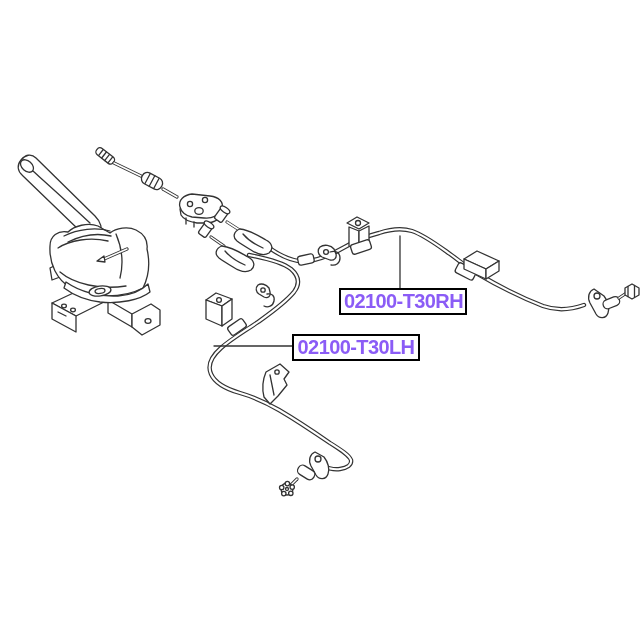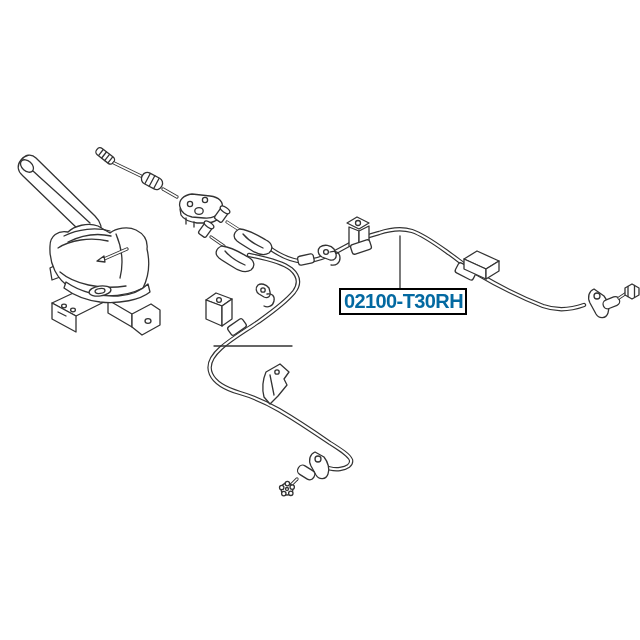--- a/index.html
+++ b/index.html
@@ -12,21 +12,21 @@
   .ln{stroke:#333;stroke-width:1.3;fill:none;}
   .fw{stroke:#333;stroke-width:1.3;fill:#fff;}
   .co{stroke:#333;stroke-width:4.4;fill:none;}   
   .ci{stroke:#fff;stroke-width:2.1;fill:none;}   
   .ro{stroke:#333;stroke-width:3.2;fill:none;}   
   .ri{stroke:#fff;stroke-width:1.5;fill:none;}   
   .callout{
     position:absolute;
     border:2px solid #000;
     background:#fff;
-    color:#0369a1;
+    color:#8b5cf6;
     font-weight:bold;
     font-size:20px;
     line-height:21px;
     letter-spacing:-0.6px;
     padding:1px 3px;
     width:118px;
     text-align:center;
     white-space:nowrap;
     cursor:pointer;
   }
@@ -222,13 +222,14 @@
         <path class="ln" d="M628,286.5 L628,296.5 M634.5,285.5 L634.5,297"></path>
       </g>
     </g>
 
     <path class="ln" d="M400,236 L400,288"></path>
     <path class="ln" d="M214,346 L292,346"></path>
   </svg>
 
   <div class="callout callout-rh">02100-T30RH</div>
 
+  <div class="callout callout-lh">02100-T30LH</div>
 </div>
 
 </body></html>

